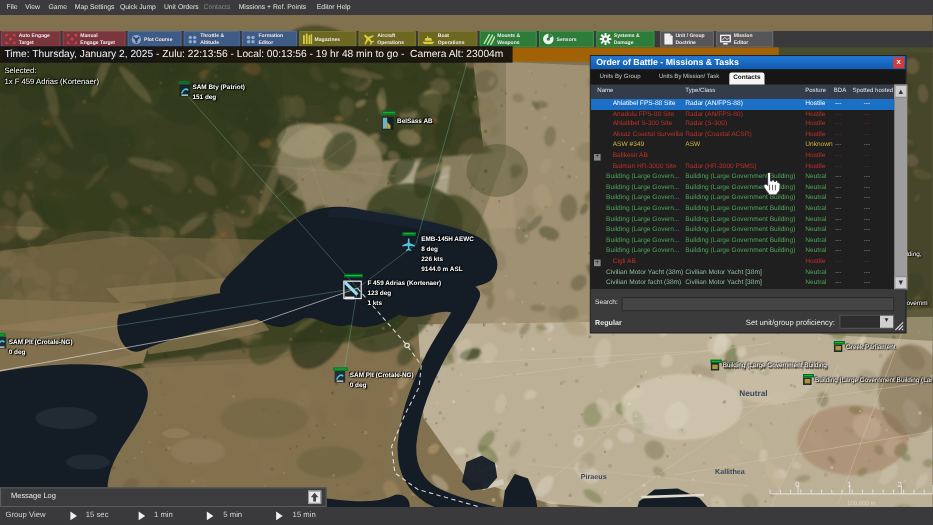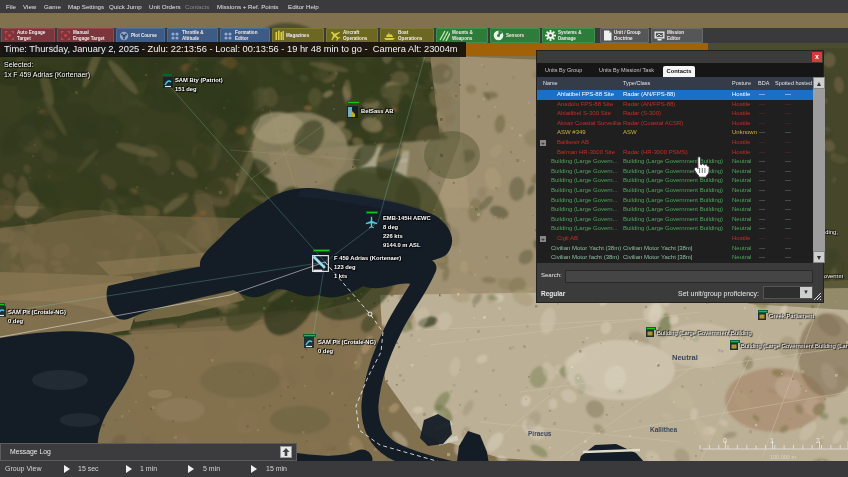--- a/index.html
+++ b/index.html
@@ -1371,20 +1371,21 @@
 <div class="lbl" style="left:824px;top:228px;font-weight:normal;">lding,</div>
 <div class="lbl" style="left:824px;top:272px;font-weight:normal;">overnm</div>
 <div class="city" style="left:672px;top:353px;font-size:7.5px;">Neutral</div>
 <div class="city" style="left:650px;top:426px;font-size:6.5px;">Kallithea</div>
 <div class="city" style="left:528px;top:430px;font-size:6.5px;">Piraeus</div>
 <div class="lbl" style="left:4px;top:60px;font-weight:normal;font-size:7px;line-height:10px;">
     <div>Selected:</div>
     <div>1x F 459 Adrias (Kortenaer)</div>
   </div>
 <div id="panel">
+<div id="ptitle">Order of Battle - Missions &amp; Tasks</div>
     <div id="pclose">x</div>
 <div id="ptabs">
       <span style="left:8px;">Units By Group</span>
       <span style="left:62px;">Units By Mission/ Task</span>
     </div>
 <div id="tabactive">Contacts</div>
 <div id="phead">
       <span style="position:absolute;left:6px;">Name</span>
       <span style="position:absolute;left:86px;">Type/Class</span>
       <span style="position:absolute;left:195px;">Posture</span>

